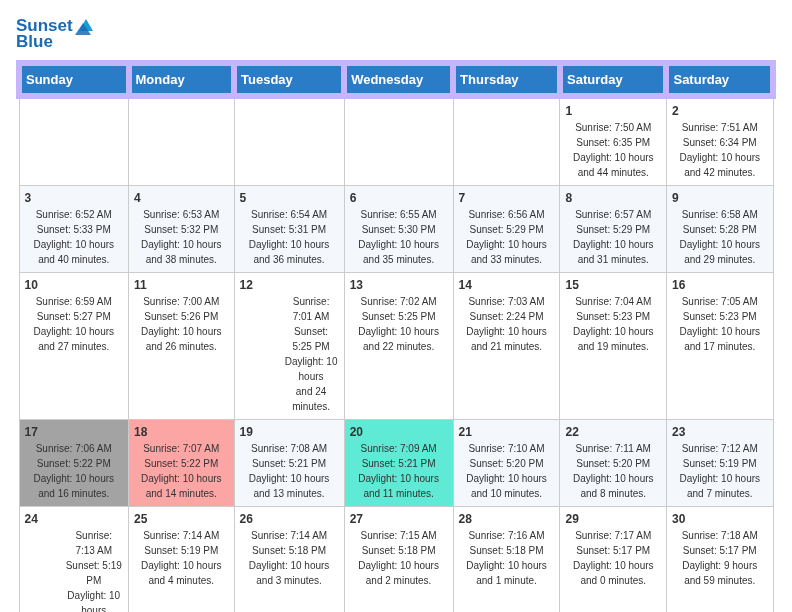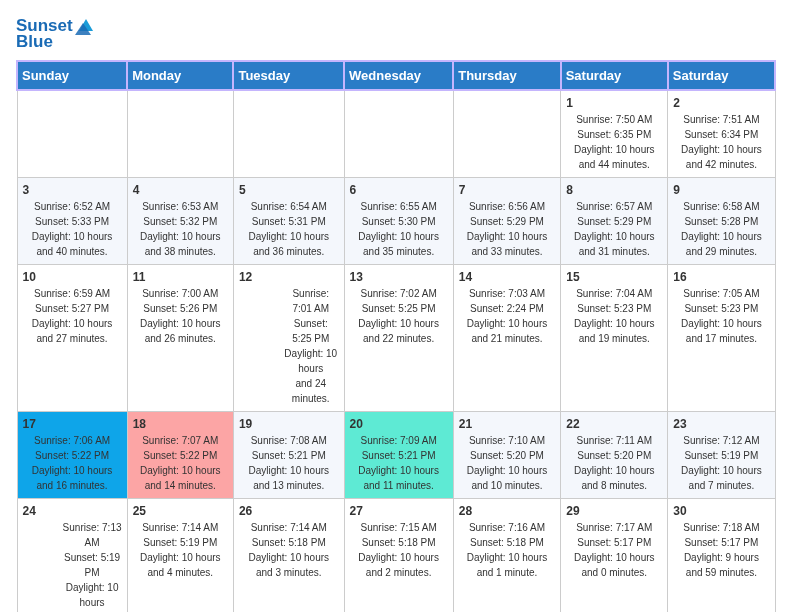--- a/index.html
+++ b/index.html
@@ -25,21 +25,21 @@
       margin-top: 4px;
       clear: both;
     }
     .calendar th {
       background: #2a7cc7;
       color: #fff;
       font-size: 13px;
       font-weight: bold;
       padding: 6px 4px;
       text-align: left;
-      border: 2px solid #c4b5fd;
+      border: 6px solid #c4b5fd;
     }
     .calendar td {
       vertical-align: top;
       padding: 5px 5px;
       border: 1px solid #ccc;
       font-size: 10.5px;
       color: #333;
       min-height: 80px;
       width: 113px;
       background: #fff;
@@ -223,21 +223,21 @@
         </td>
         <td>
           <div class="day-number">16</div>
           <div class="day-info" style="white-space: pre-line;">Sunrise: 7:05 AM
 Sunset: 5:23 PM
 Daylight: 10 hours
 and 17 minutes.</div>
         </td>
       </tr>
       <tr>
-        <td style="background: #0ea5e9;">
+        <td style="background: #a3a3a3;">
           <div class="day-number">17</div>
           <div class="day-info" style="white-space: pre-line;">Sunrise: 7:06 AM
 Sunset: 5:22 PM
 Daylight: 10 hours
 and 16 minutes.</div>
         </td>
         <td style="background: #fca5a5;">
           <div class="day-number">18</div>
           <div class="day-info" style="white-space: pre-line;">Sunrise: 7:07 AM
 Sunset: 5:22 PM

